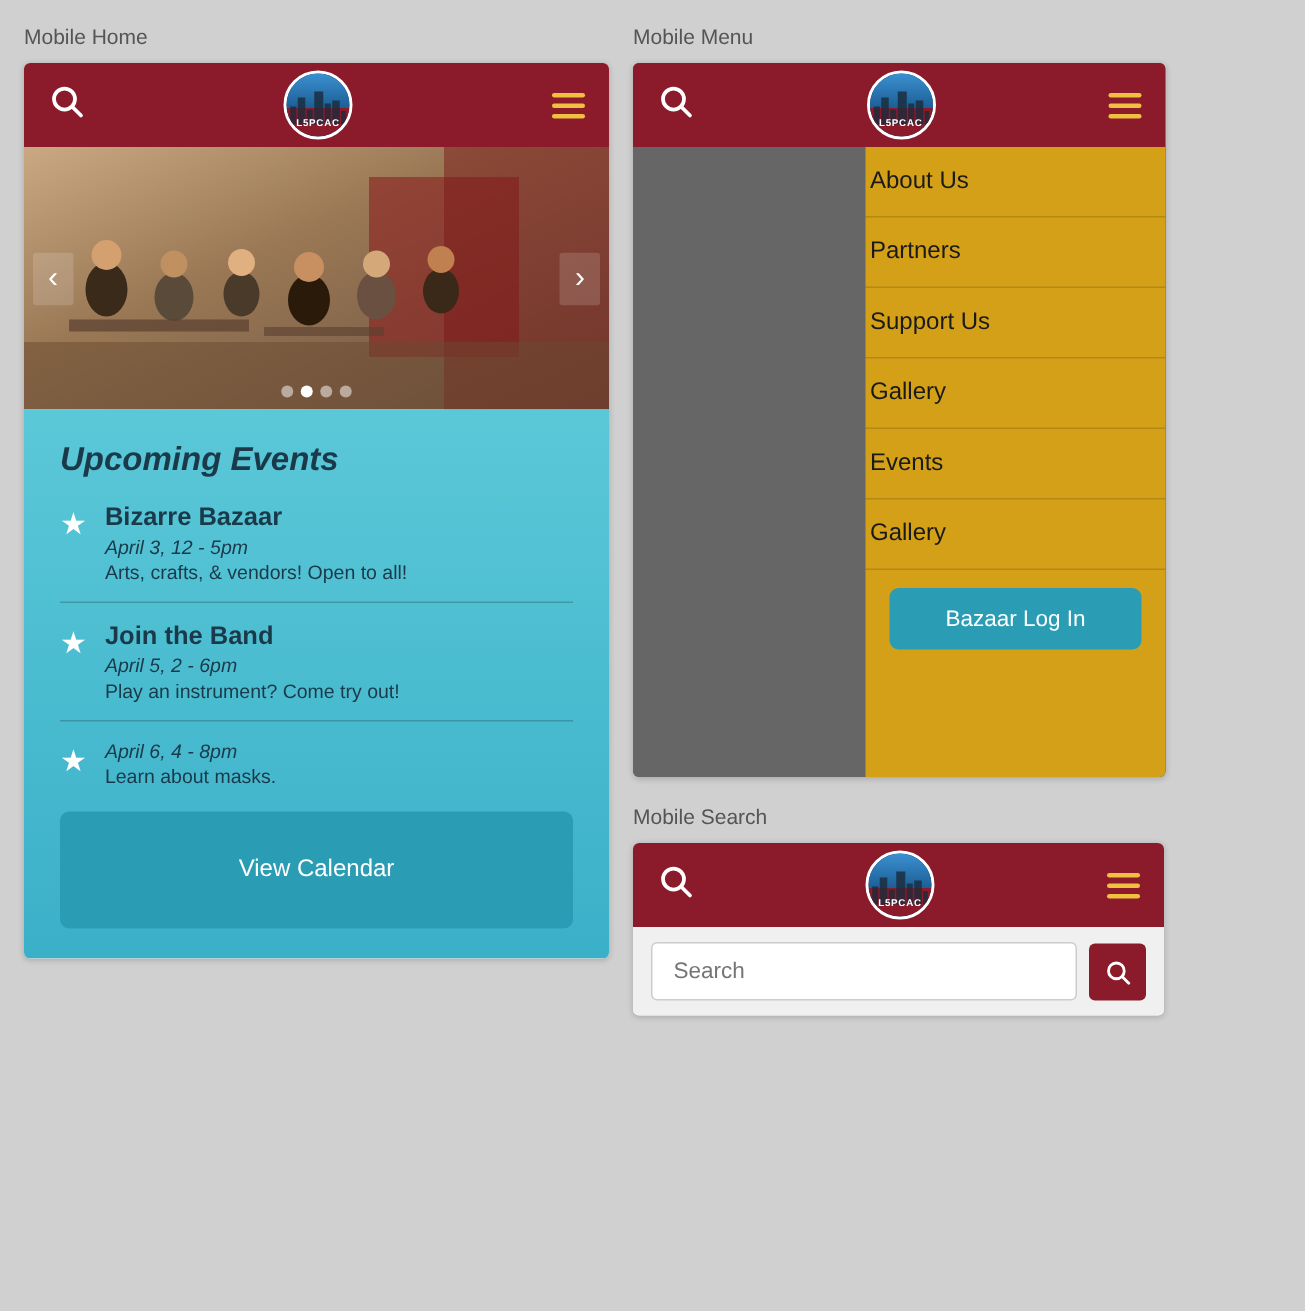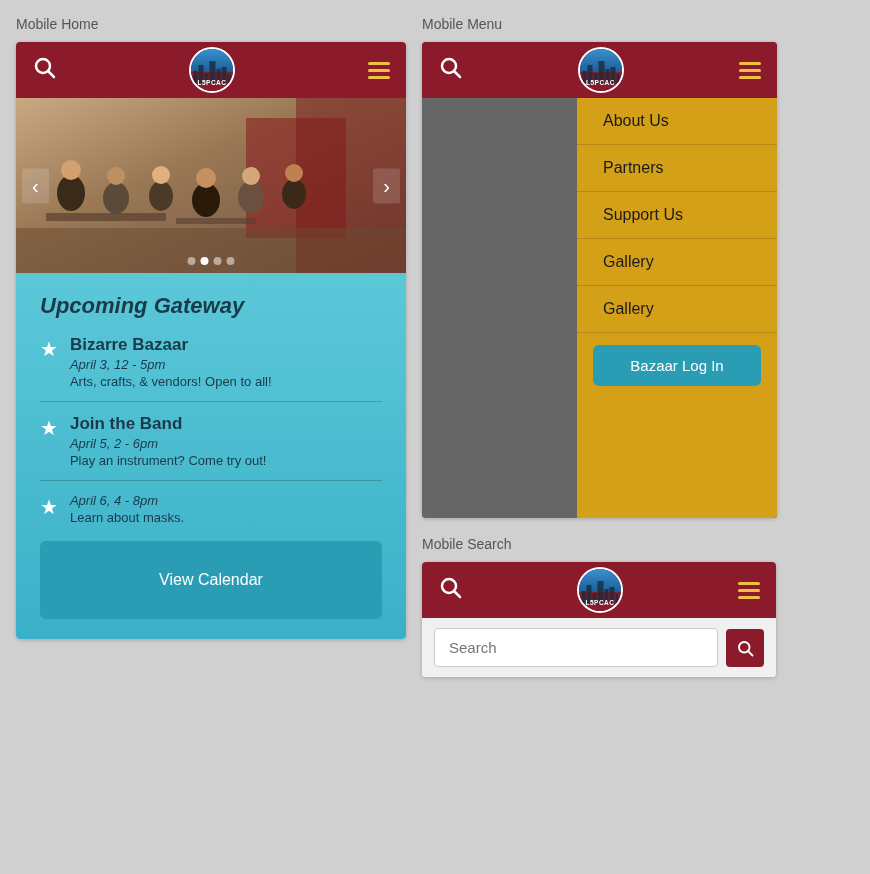--- a/index.html
+++ b/index.html
@@ -192,21 +192,21 @@
       position: absolute;
       right: 0;
       top: 0;
       width: 200px;
       background: #d4a017;
       height: 420px;
       z-index: 10;
     }
 
     .menu-item {
-      padding: 14px 26px;
+      padding: 14px 3px;
       font-size: 16px;
       color: #1a1a1a;
       border-bottom: 1px solid rgba(0,0,0,0.15);
       cursor: pointer;
     }
 
     .partner-log-in-btn {
       margin: 12px 16px;
       background: #2a9db5;
       color: white;
@@ -412,21 +412,21 @@
       <button class="carousel-nav-btn right">›</button>
       <div class="carousel-dots">
         <div class="dot"></div>
         <div class="dot active"></div>
         <div class="dot"></div>
         <div class="dot"></div>
       </div>
     </div>
 
     <div class="events-section">
-      <div class="events-title">Upcoming Gateway</div>
+      <div class="events-title">Upcoming Events</div>
 
       <div class="event-item">
         <span class="event-star">★</span>
         <div class="event-details">
           <h3>Bizarre Bazaar</h3>
           <div class="event-date">April 3, 12 - 5pm</div>
           <div class="event-desc">Arts, crafts, &amp; vendors! Open to all!</div>
         </div>
       </div>
 
@@ -488,20 +488,21 @@
         <div class="hamburger-line"></div>
       </div>
     </div>
 
     <div style="position:relative;height:420px;background:#666;">
       <div class="menu-overlay">
         <div class="menu-item">About Us</div>
         <div class="menu-item">Partners</div>
         <div class="menu-item">Support Us</div>
         <div class="menu-item">Gallery</div>
+        <div class="menu-item">Events</div>
         <div class="menu-item">Gallery</div>
         <button class="partner-log-in-btn">Bazaar Log In</button>
       </div>
     </div>
   </div>
 
   <div class="panel-label" style="margin-top:12px;">Mobile Search</div>
   <div class="search-frame">
 
     <div class="mobile-header">

